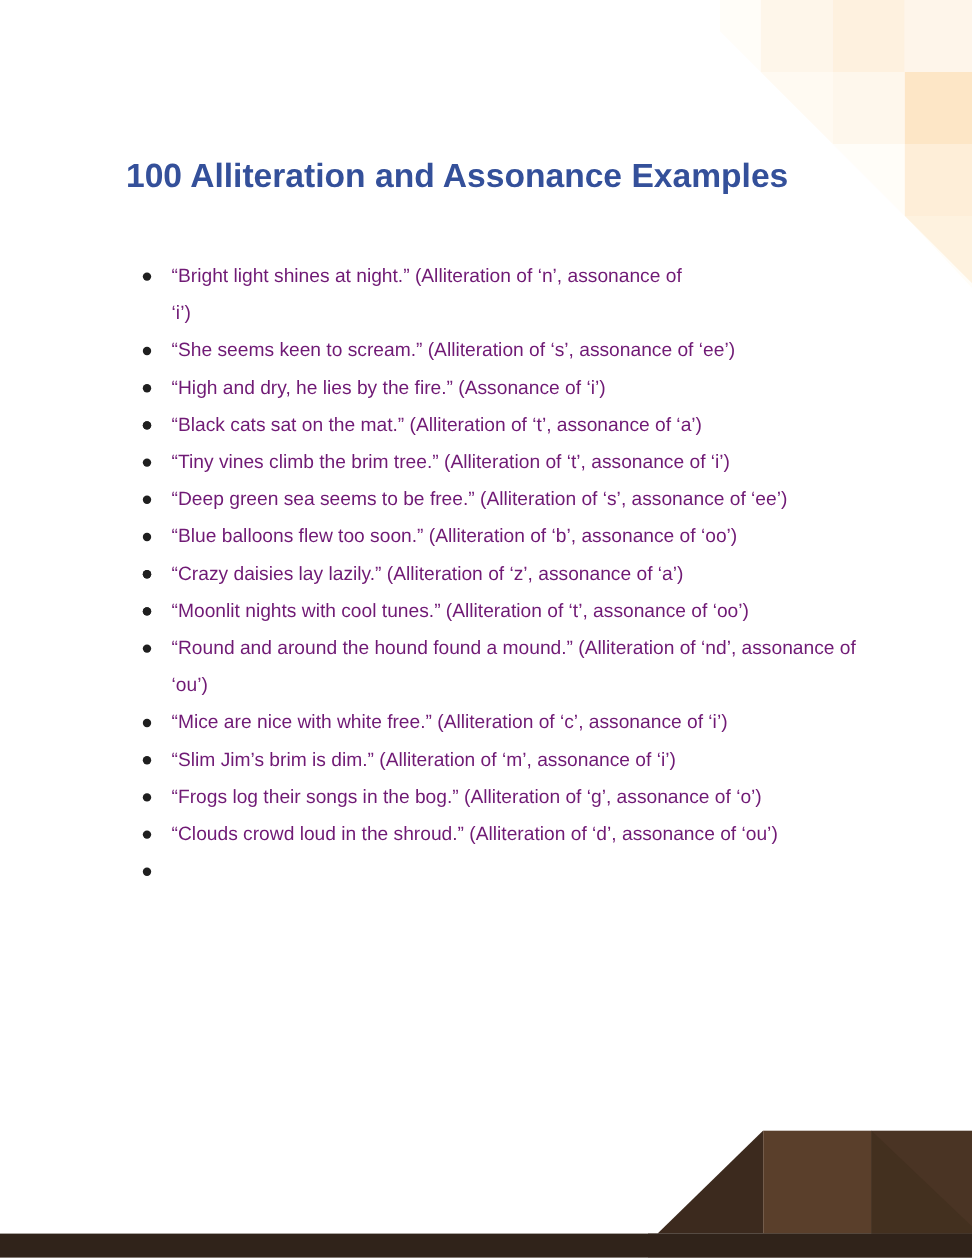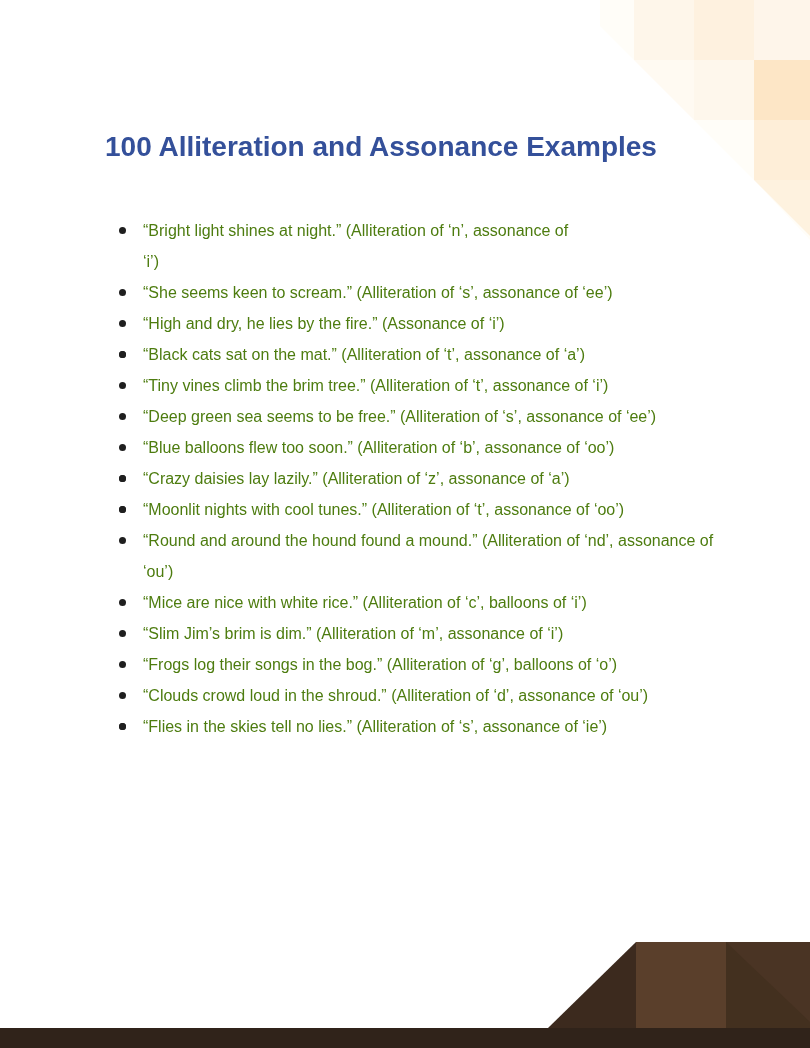--- a/index.html
+++ b/index.html
@@ -12,21 +12,21 @@
   .title {
     position: absolute; left: 94px; top: 112px; width: 560px;
     color: #34509a; font-weight: bold; font-size: 28px; line-height: 47px; margin: 11px;
   }
   .list {
     position: absolute; left: 118px; top: 215px; width: 600px;
     margin: 0; padding: 0; list-style: none;
   }
   .list li {
     position: relative; padding-left: 25px;
-    font-size: 16px; line-height: 31px; color: #4d7c0f;
+    font-size: 16px; line-height: 31px; color: #701a75;
   }
   .list li .bullet {
     position: absolute; left: 1px; top: 12px; width: 7px; height: 7px;
     border-radius: 50%; background: #1f1f1f;
   }
 </style>
 </head>
 <body>
 
 <svg class="deco" style="left:600px;top:0" width="210" height="240" viewBox="0 0 210 240">
@@ -51,26 +51,25 @@
   <li><span class="bullet"></span></li>
   <li><span class="bullet"></span><span>“Black cats sat on the mat.” (Alliteration of ‘t’, assonance of ‘a’)</span></li>
   <li><span class="bullet"></span><span>“Tiny vines climb the brim tree.” (Alliteration of ‘t’, assonance of ‘i’)</span></li>
   <li><span class="bullet"></span><span>“Deep green sea seems to be free.” (Alliteration of ‘s’, assonance of ‘ee’)</span></li>
   <li><span class="bullet"></span><span>“Blue balloons flew too soon.” (Alliteration of ‘b’, assonance of ‘oo’)</span></li>
   <li><span class="bullet"></span></li>
   <li><span class="bullet"></span><span>“Crazy daisies lay lazily.” (Alliteration of ‘z’, assonance of ‘a’)</span></li>
   <li><span class="bullet"></span></li>
   <li><span class="bullet"></span><span>“Moonlit nights with cool tunes.” (Alliteration of ‘t’, assonance of ‘oo’)</span></li>
   <li><span class="bullet"></span><span>“Round and around the hound found a mound.” (Alliteration of ‘nd’, assonance of ‘ou’)</span></li>
-  <li><span class="bullet"></span><span>“Mice are nice with white rice.” (Alliteration of ‘c’, balloons of ‘i’)</span></li>
+  <li><span class="bullet"></span><span>“Mice are nice with white free.” (Alliteration of ‘c’, assonance of ‘i’)</span></li>
   <li><span class="bullet"></span><span>“Slim Jim’s brim is dim.” (Alliteration of ‘m’, assonance of ‘i’)</span></li>
-  <li><span class="bullet"></span><span>“Frogs log their songs in the bog.” (Alliteration of ‘g’, balloons of ‘o’)</span></li>
+  <li><span class="bullet"></span><span>“Frogs log their songs in the bog.” (Alliteration of ‘g’, assonance of ‘o’)</span></li>
   <li><span class="bullet"></span><span>“Clouds crowd loud in the shroud.” (Alliteration of ‘d’, assonance of ‘ou’)</span></li>
   <li><span class="bullet"></span></li>
-  <li><span class="bullet"></span><span>“Flies in the skies tell no lies.” (Alliteration of ‘s’, assonance of ‘ie’)</span></li>
 </ul>
 
 <svg class="deco" style="left:540px;top:942px" width="270" height="106" viewBox="0 0 270 106">
   <polygon points="8,86 96,0 96,86" fill="#3c2a1e"></polygon>
   <rect x="96" y="0" width="90" height="86" fill="#5a3f2b"></rect>
   <rect x="186" y="0" width="84" height="86" fill="#4a3424"></rect>
   <polygon points="186,0 270,80 270,86 186,86" fill="#43301f"></polygon>
   <rect x="0" y="86" width="270" height="20" fill="#30231a"></rect>
 </svg>
 <div class="deco" style="left:0;top:1028px;width:810px;height:20px;background:#30231a"></div>

